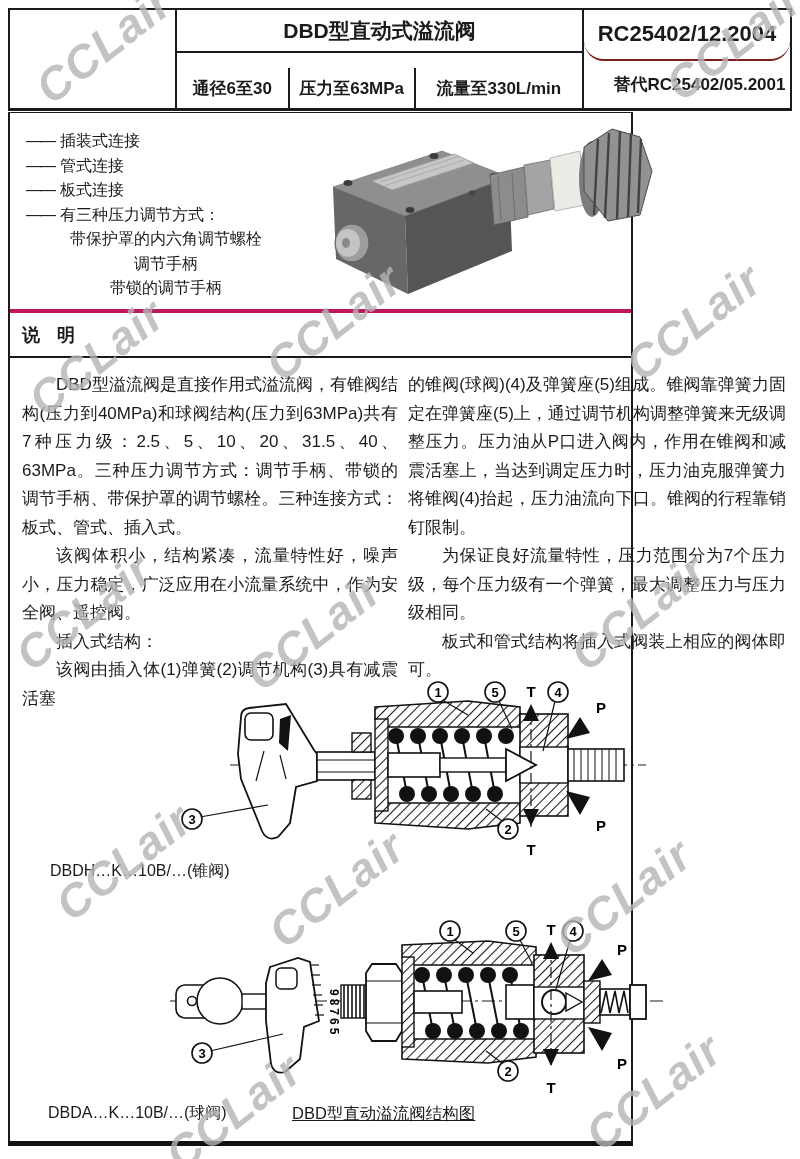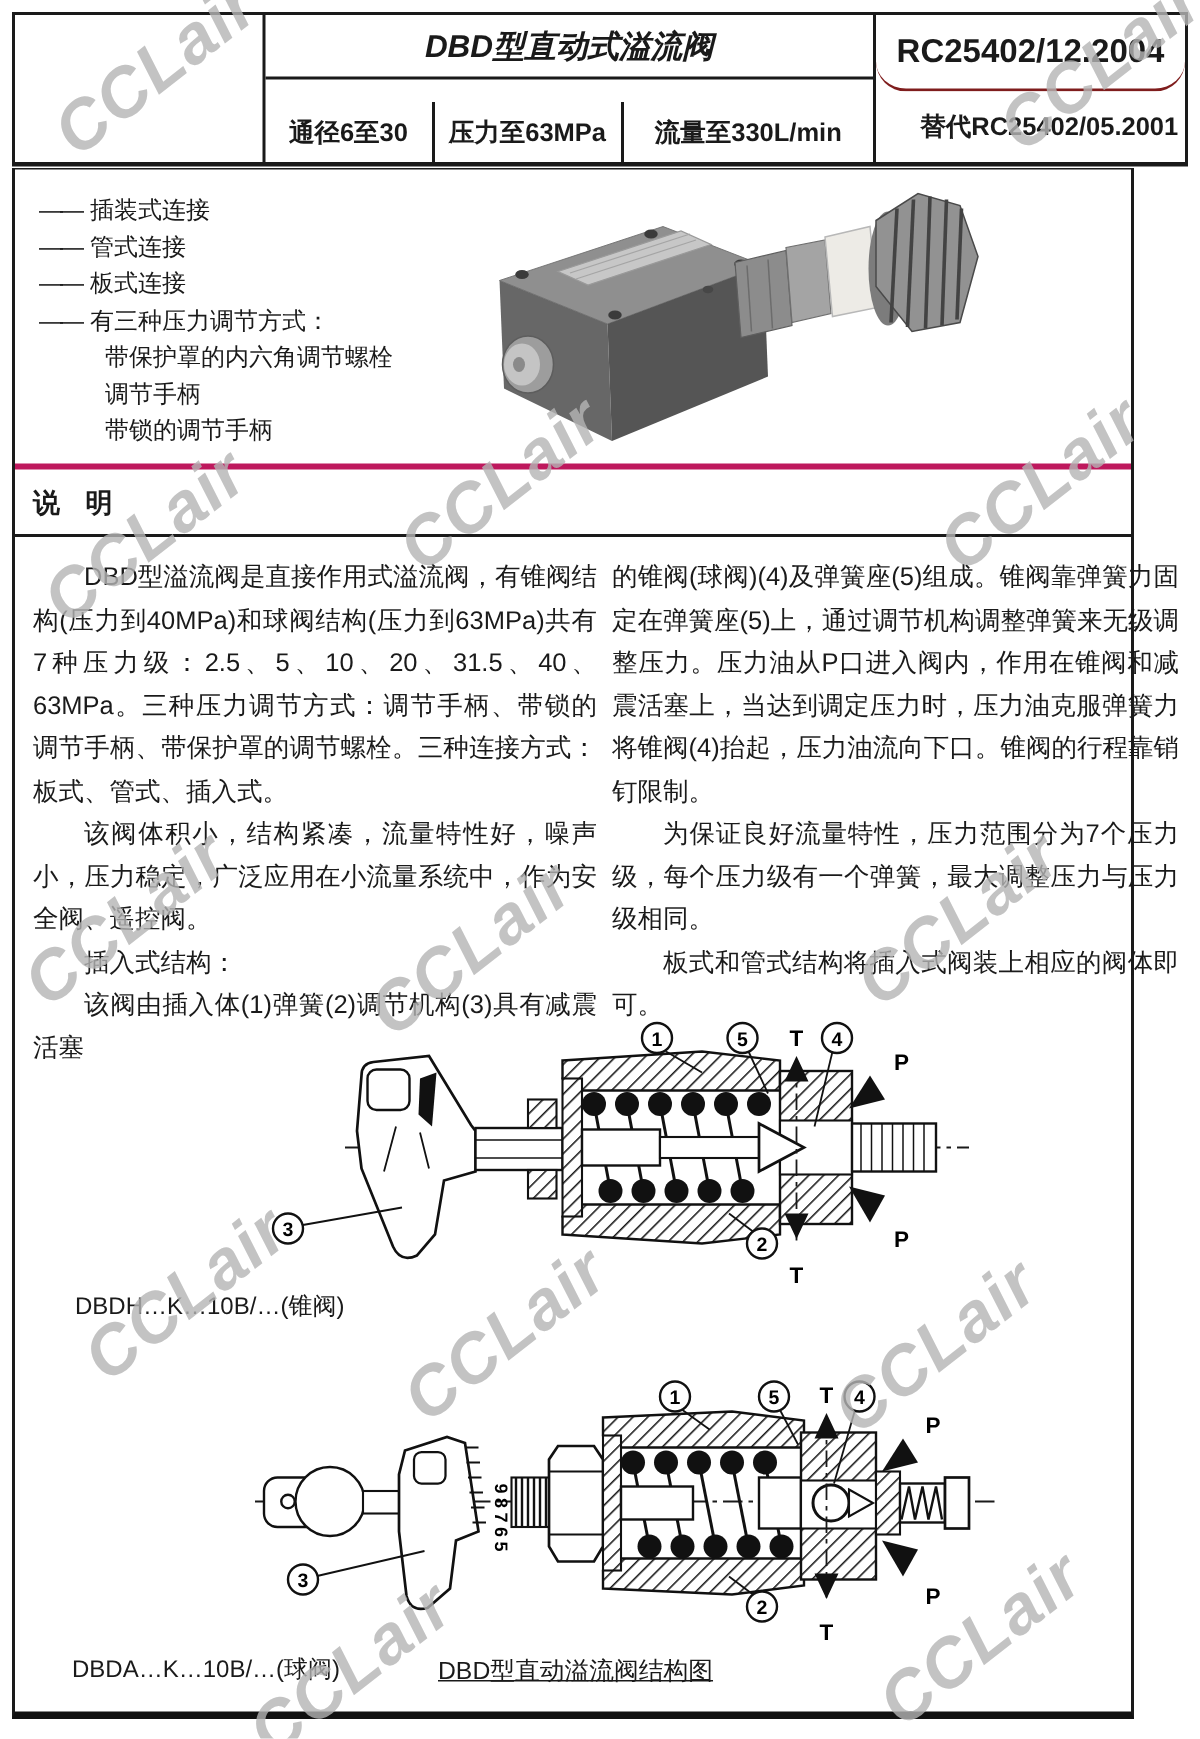--- a/index.html
+++ b/index.html
@@ -11,47 +11,47 @@
   
   .hdr-table {
     position:absolute; left:8px; top:8px; width:784px; height:103px;
     border:2px solid #1a1a1a; border-bottom-width:3px;
     display:flex;
   }
   .hdr-left { width:167px; border-right:2px solid #1a1a1a; }
   .hdr-mid  { width:405px; display:flex; flex-direction:column; }
   .hdr-title {
     flex:1.04; display:flex; align-items:center; justify-content:center;
-    font-size:21px; font-weight:bold; border-bottom:2px solid #1a1a1a;font-style:italic;
+    font-size:21px; font-weight:bold; border-bottom:2px solid #1a1a1a;
   }
   .hdr-specs { flex:1; display:flex;margin-top:15px; }
   .spec-cell {
     display:flex; align-items:center; justify-content:center;
     font-size:17px; font-weight:bold; border-right:2px solid #1a1a1a;
   }
   .spec-1 { width:117px; } .spec-2 { width:131px; } .spec-3 { width:173px; border-right:none;border-radius:16px; }
   .hdr-right { flex:1; border-left:2px solid #1a1a1a; display:flex; flex-direction:column; }
   .hdr-doc {
     flex:1.04; display:flex; align-items:center; justify-content:center;
     font-size:22px; font-weight:600; border-bottom:2px solid #7f1d1d;border-radius:20px;
   }
   .hdr-repl {
     flex:1; display:flex; align-items:center; justify-content:center;
     font-size:17px; font-weight:bold;margin-left:25px;
   }
   
   .content {
-    position:absolute; left:8px; top:112px; width:748px; height:1034px;
+    position:absolute; left:8px; top:112px; width:625px; height:1034px;
     border-left:2px solid #1a1a1a; border-right:2px solid #1a1a1a;
     border-top:1px solid #1a1a1a; border-bottom:5px solid #111;
   }
   .features { position:absolute; left:16px; top:16px; font-size:16px; line-height:24.5px; }
   .feat-row { white-space:nowrap; }
   .feat-dash { letter-spacing:-2px; margin-right:6px; }
-  .feat-sub { padding-left:44px; }
+  .feat-sub { padding-left:44px;text-align:center; }
   .photo-wrap { position:absolute; left:312px; top:6px; width:470px; height:188px; }
   .sect-band {
     position:absolute; left:0; top:196px; width:100%; height:49px;
     border-top:4px solid #be185d; border-bottom:2px solid #1a1a1a;
     display:flex; align-items:center;
   }
   .sect-title { font-size:18px; font-weight:bold; letter-spacing:6px; padding-left:12px; }
   .cols { position:absolute; top:258px; left:0; width:100%; }
   .col { position:absolute; top:0; font-size:17px; line-height:28.5px; text-align:justify; }
   .col-l { left:12px;  width:376px; }

